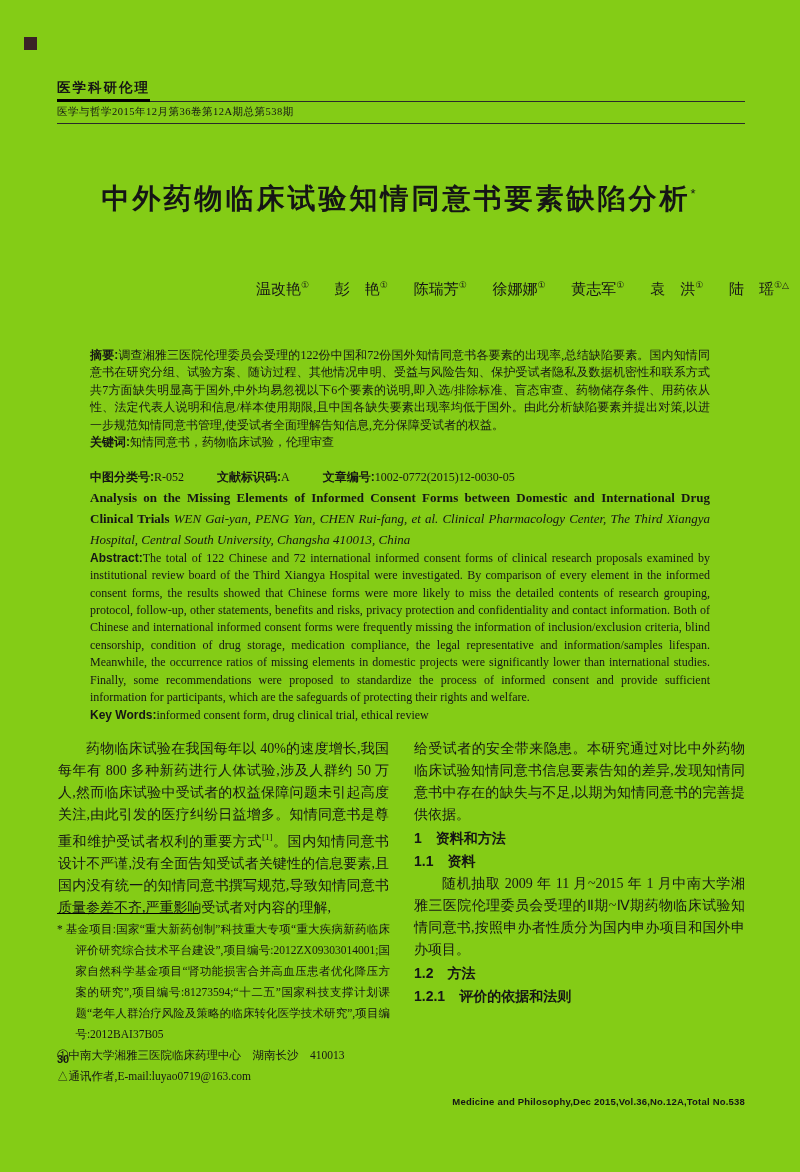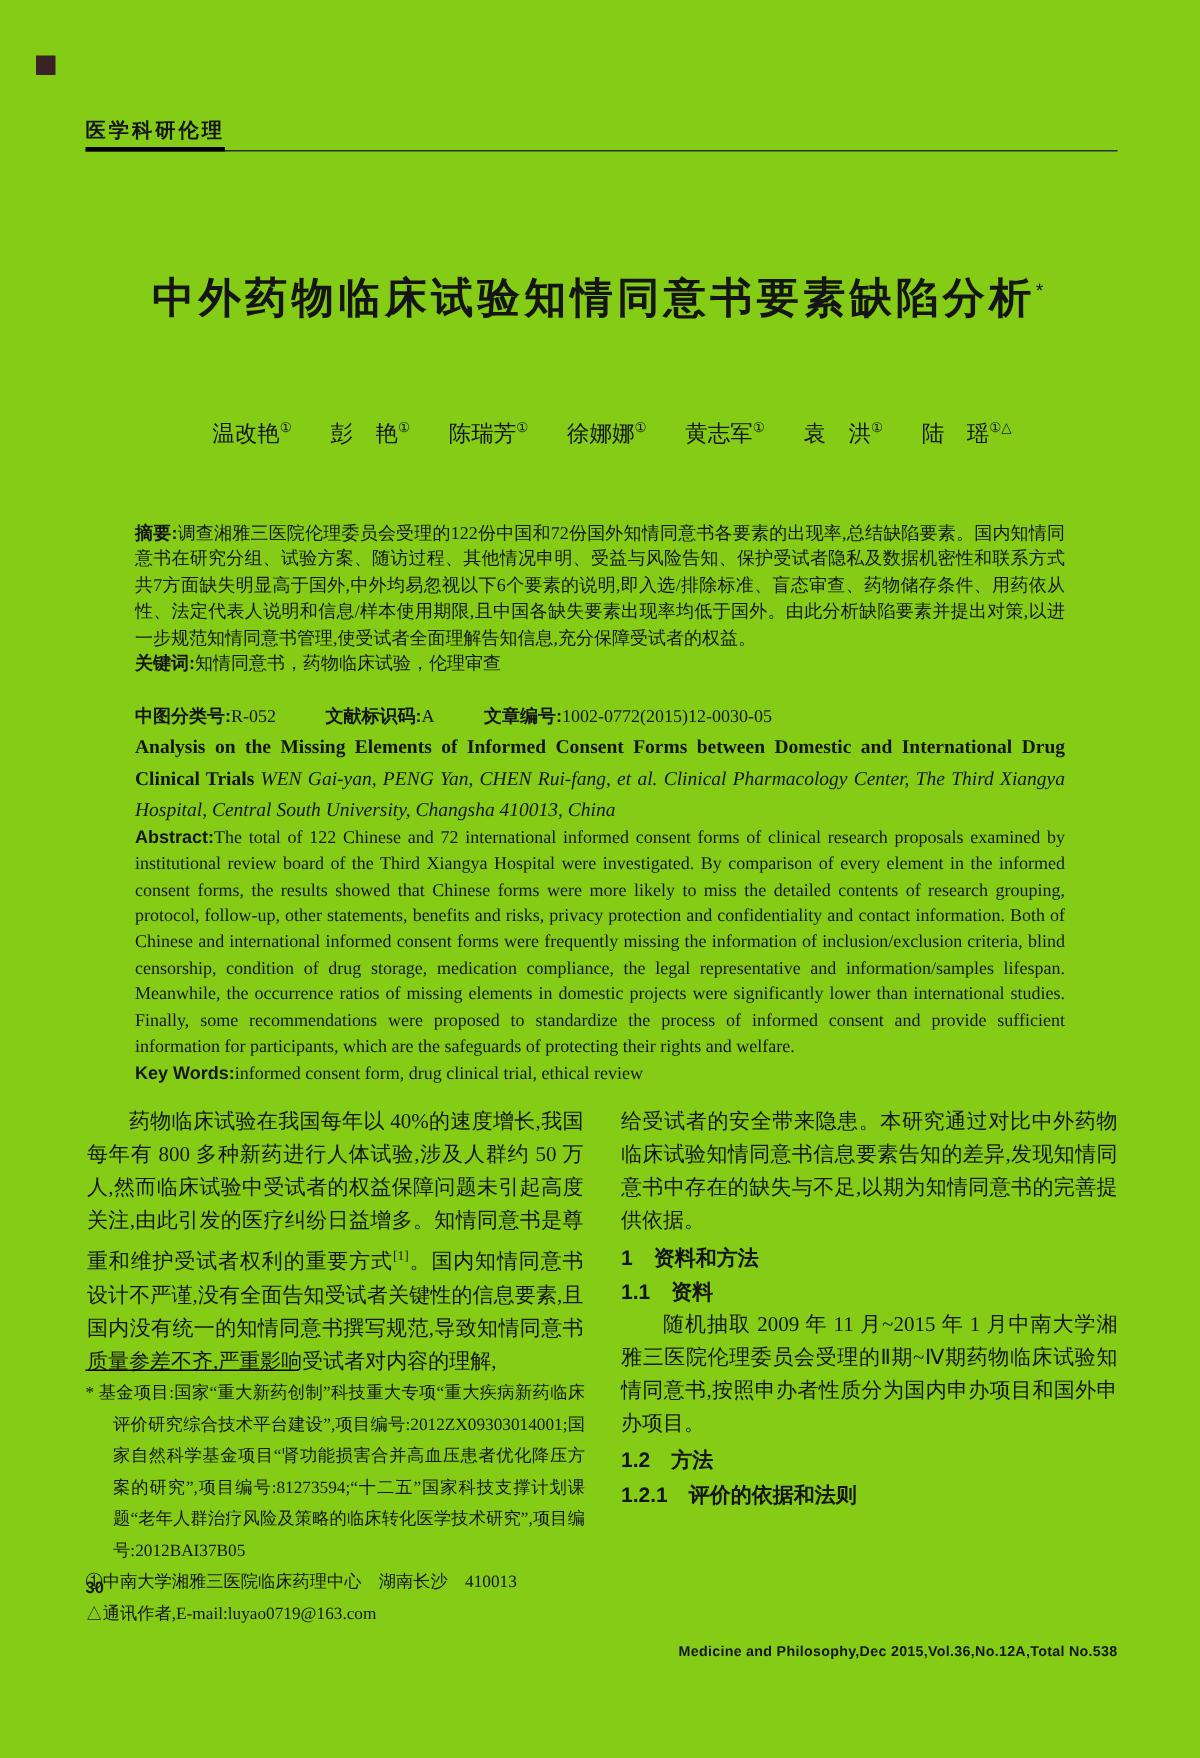--- a/index.html
+++ b/index.html
@@ -29,21 +29,21 @@
 
   
   .article-title {
     position:absolute; left:0; right:0; top:180px; text-align:center;
     font-family:"Liberation Sans", sans-serif; font-weight:bold;
     font-size:28px; letter-spacing:3px;
   }
   .article-title sup { font-size:13px; font-weight:normal; }
 
   
-  .authors { position:absolute; left:16px; right:0; top:280px; text-align:center; font-size:15px; }
+  .authors { position:absolute; left:16px; right:0; top:280px; text-align:right; font-size:15px; }
   .author { margin:0 11px; white-space:nowrap; }
   .author sup { font-size:9px; vertical-align:super; }
 
   
   .abstract-block {
     position:absolute; left:90px; width:620px; top:347px;
     font-size:12px; line-height:17.4px; text-align:justify;
   }
   .abstract-block p { margin:0; }
   .lbl { font-family:"Liberation Sans", sans-serif; font-weight:bold; }
@@ -88,20 +88,21 @@
 <body>
 
 <div class="page">
 
   <div class="corner-mark"></div>
 
   <div class="header">
     <div class="header-row1">
       <span class="section-label">医学科研伦理</span>
     </div>
+    <div class="issue-line">医学与哲学2015年12月第36卷第12A期总第538期</div>
   </div>
 
   <div class="article-title">
     <span>中外药物临床试验知情同意书要素缺陷分析</span><sup>*</sup>
   </div>
 
   <div class="authors">
     <span class="author"><span>温改艳</span><sup>①</sup></span>
     <span class="author"><span>彭　艳</span><sup>①</sup></span>
     <span class="author"><span>陈瑞芳</span><sup>①</sup></span>

